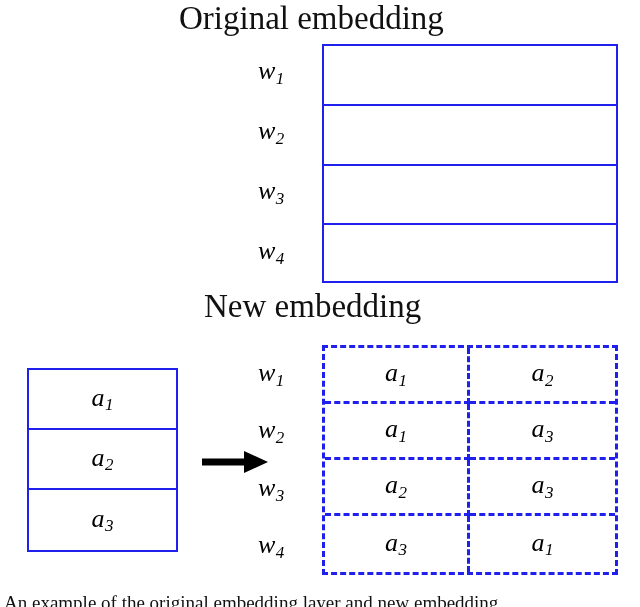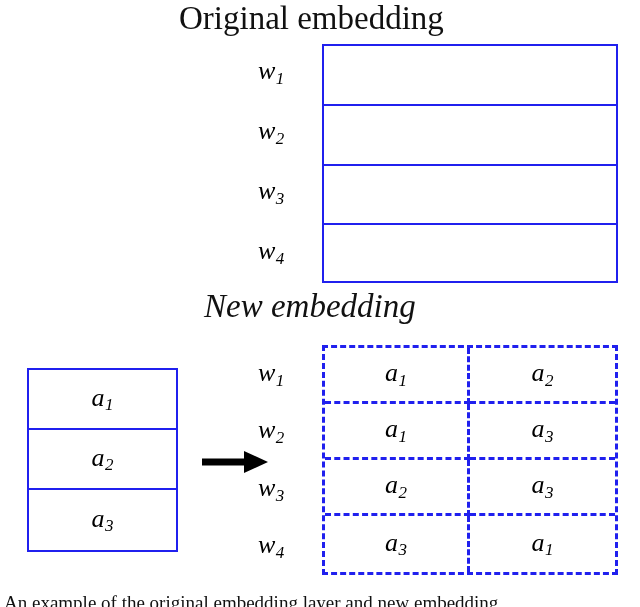--- a/index.html
+++ b/index.html
@@ -27,21 +27,21 @@
   
   .title {
     position: absolute;
     font-family: "Liberation Serif", "DejaVu Serif", serif;
     font-size: 33px;
     line-height: 1;
     white-space: nowrap;
     color: #111111;
   }
   #title-original { left: 179px; top: 2px; }
-  #title-new      { left: 204px; top: 290px; font-style: italic; }
+  #title-new      { left: 204px; top: 290px; }
 
   
   .wlabel {
     position: absolute;
     width: 58px;
     font-family: "Liberation Serif", "DejaVu Serif", serif;
     font-style: italic;
     font-size: 26px;
     line-height: 1;
     white-space: nowrap;

